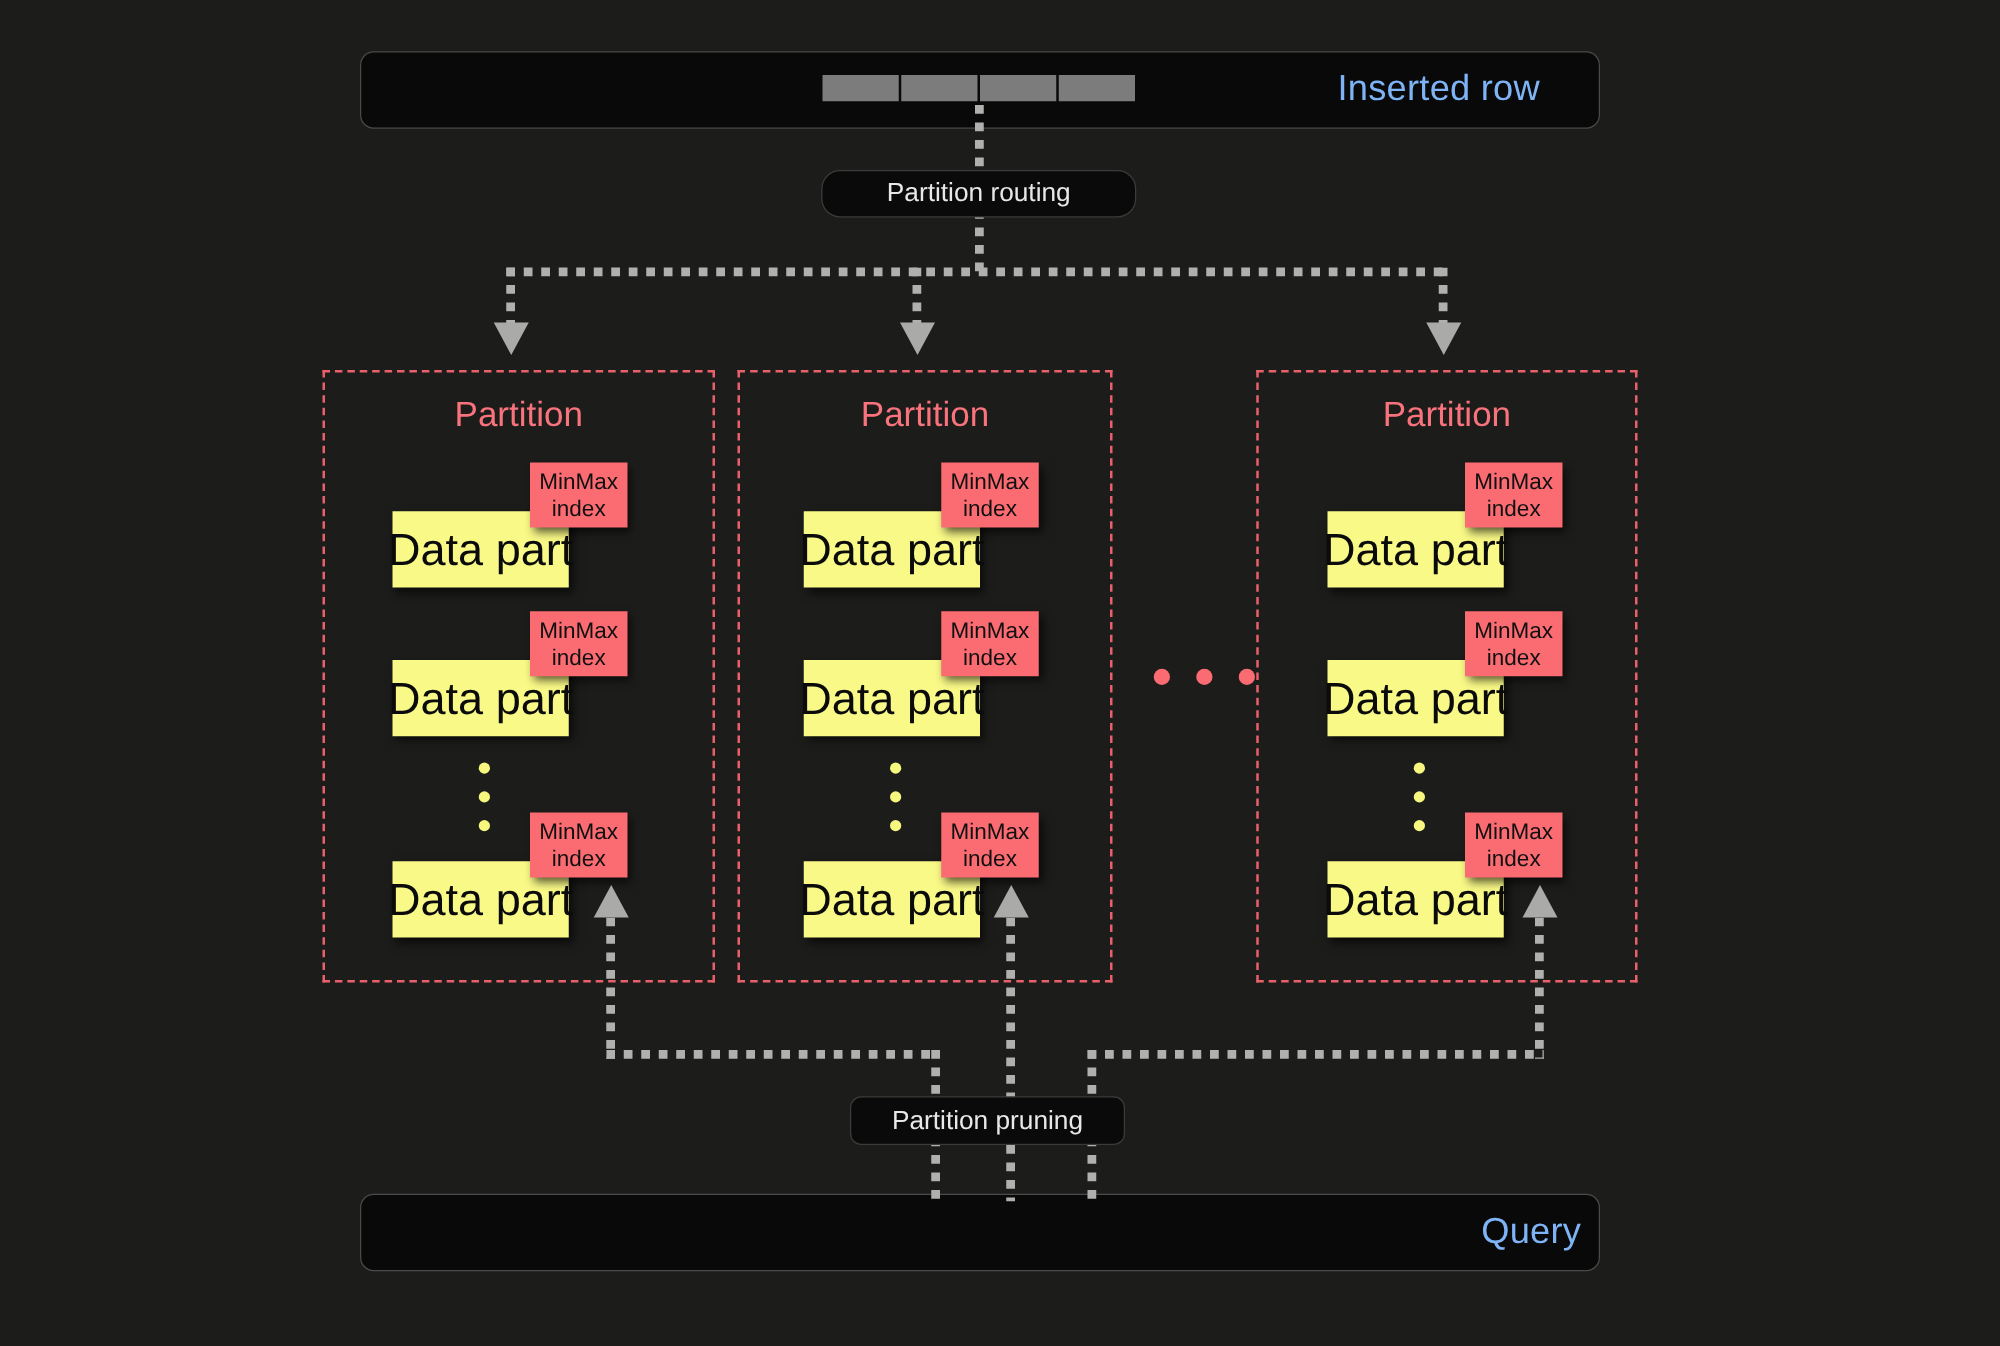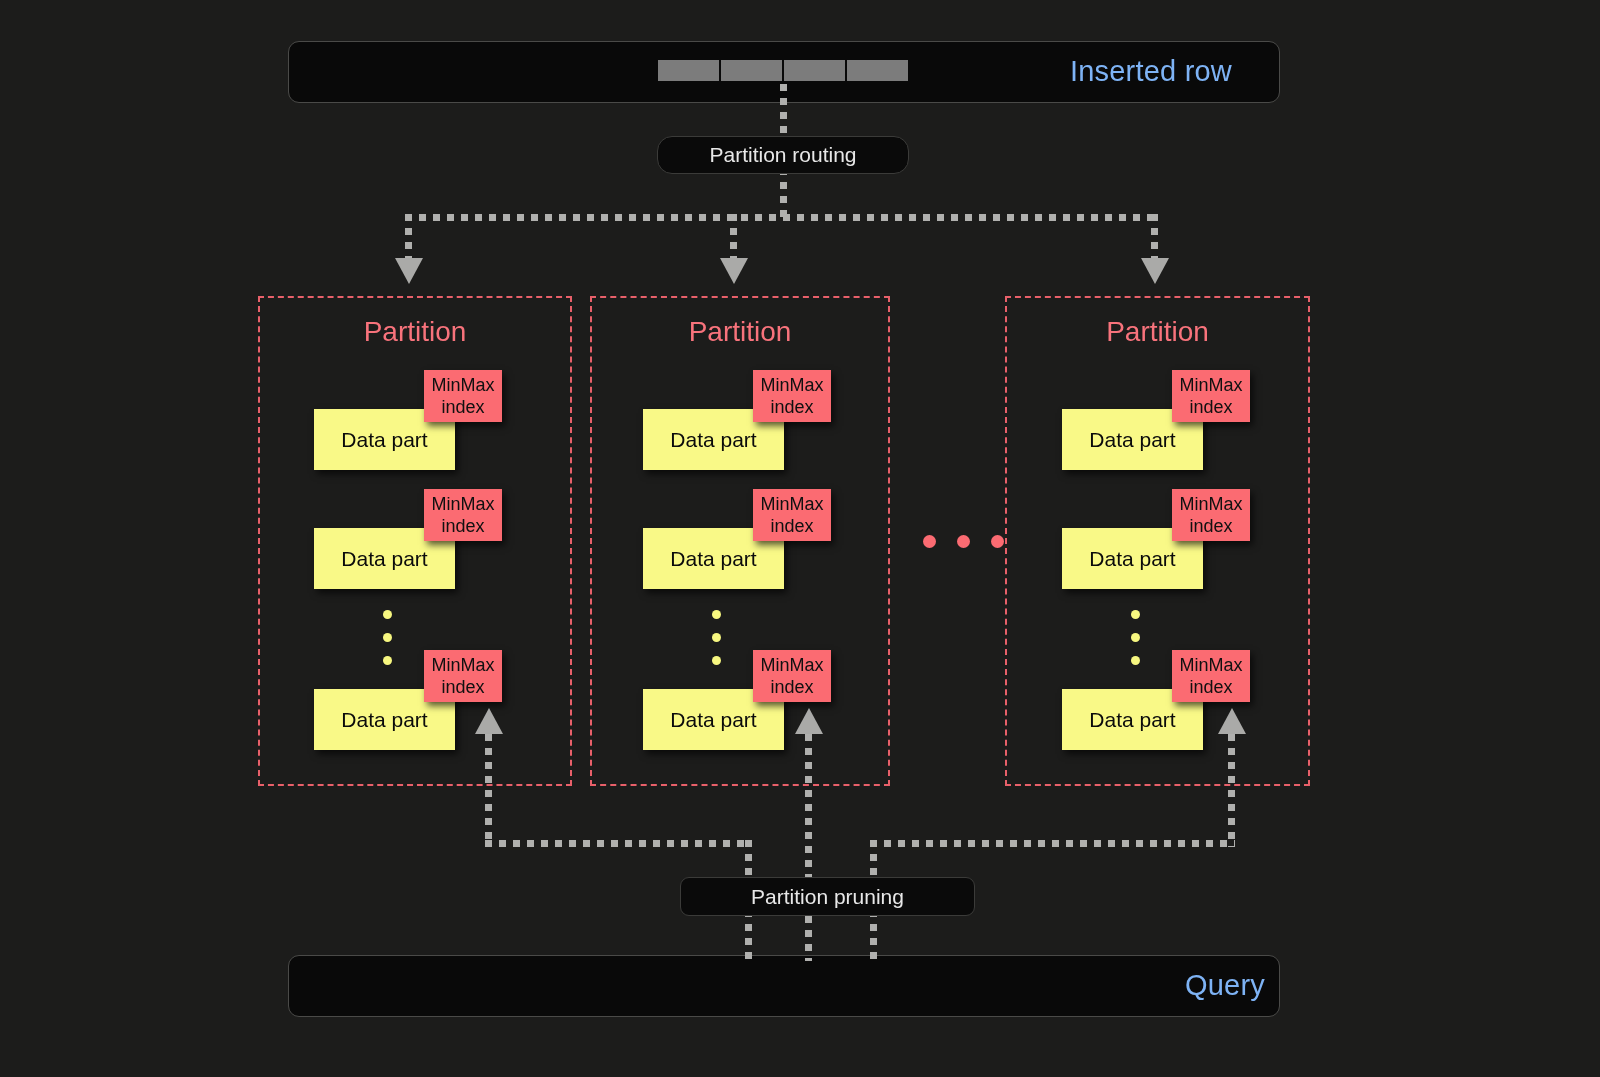--- a/index.html
+++ b/index.html
@@ -91,21 +91,21 @@
     text-align:center;
     color:#f8737c;
     font-size:28px;
     line-height:28px;
   }
 
   .datapart{
     position:absolute;
     background:#f9f987;
     color:#0b0b0b;
-    font-size:21px;
+    font-size:36px;
     display:flex;align-items:center;justify-content:center;
     box-shadow:3px 4px 7px rgba(0,0,0,.65);
     z-index:3;
     white-space:nowrap;
   }
   .minmax{
     position:absolute;
     background:#fb6b72;
     color:#101010;
     font-size:18px;
@@ -265,18 +265,18 @@
   <div class="arrow-up" style="left:795px;top:708px;"></div>
   <div class="dv" style="left:805px;top:734px;height:227px;"></div>
 
   <div class="arrow-up" style="left:1218px;top:708px;"></div>
   <div class="dv" style="left:1228px;top:734px;height:113px;"></div>
   <div class="dh" style="left:870px;top:840px;width:365px;"></div>
 
   <div class="dv" style="left:745px;top:840px;height:121px;"></div>
   <div class="dv" style="left:870px;top:840px;height:121px;"></div>
 
-  <div class="pill" style="left:680px;top:877px;width:295px;height:39px;">Partition pruning</div>
+  <div class="pill" style="left:680px;top:877px;width:220px;height:39px;">Partition pruning</div>
 
   <div class="bar" style="left:288px;top:955px;width:992px;height:62px;"></div>
   <div class="bar-label" style="left:1185px;top:971px;">Query</div>
 
 </div>
 
 </body></html>

